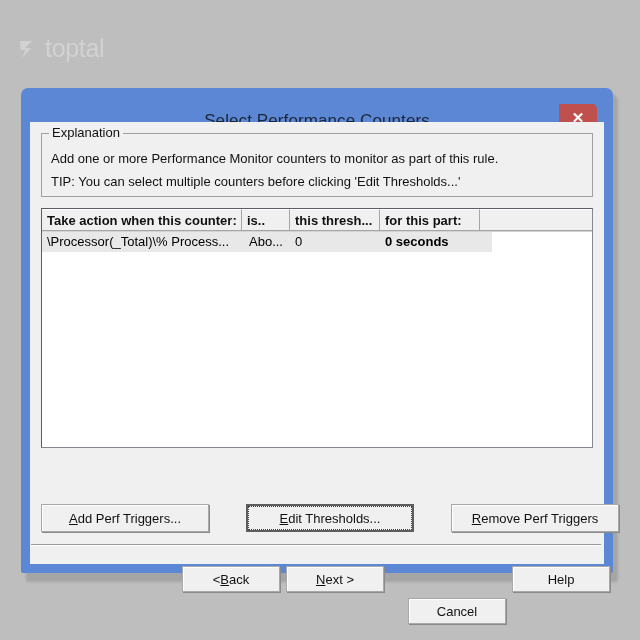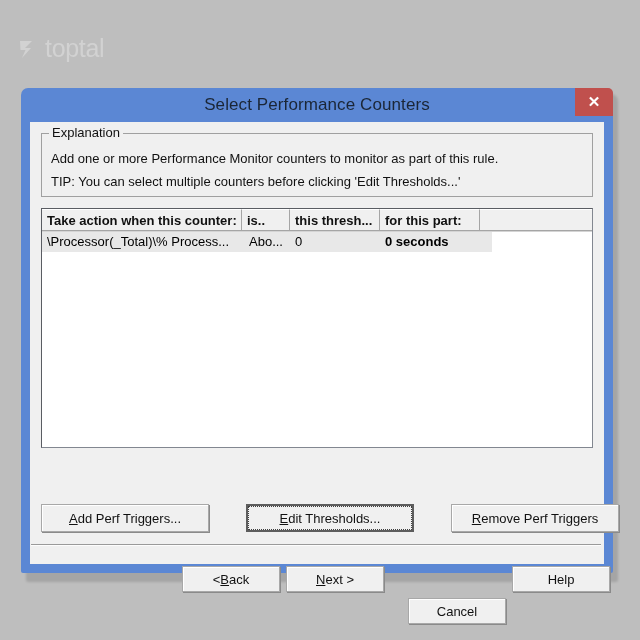--- a/index.html
+++ b/index.html
@@ -53,21 +53,21 @@
   }
   .dialog {
     position: absolute;
     left: 21px;
     top: 88px;
     width: 592px;
     height: 485px;
     background: #5b87d4;
     border-radius: 7px 7px 2px 2px;
     box-sizing: border-box;
-    padding: 0;
+    padding: 16px;
   }
   .titlebar {
     position: relative;
     height: 34px;
     display: flex;
     align-items: center;
     justify-content: center;
   }
   .title-text {
     font-size: 17px;

